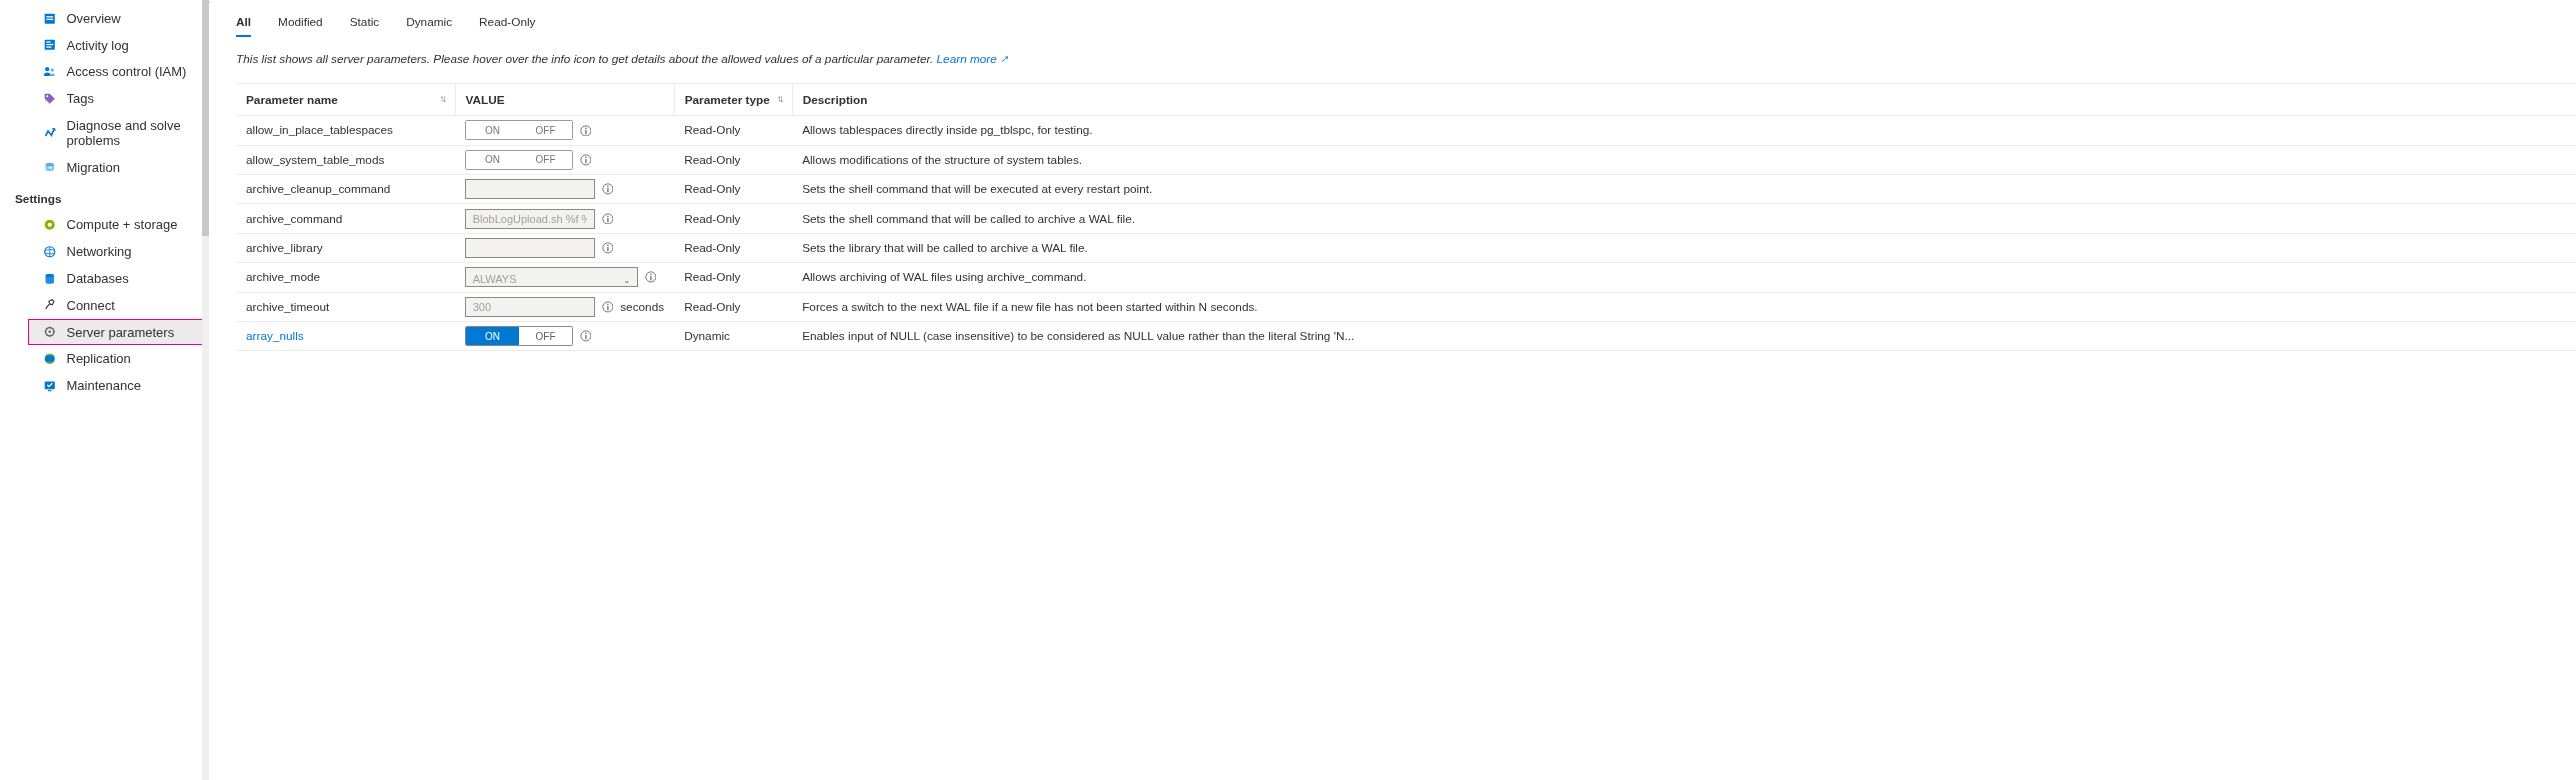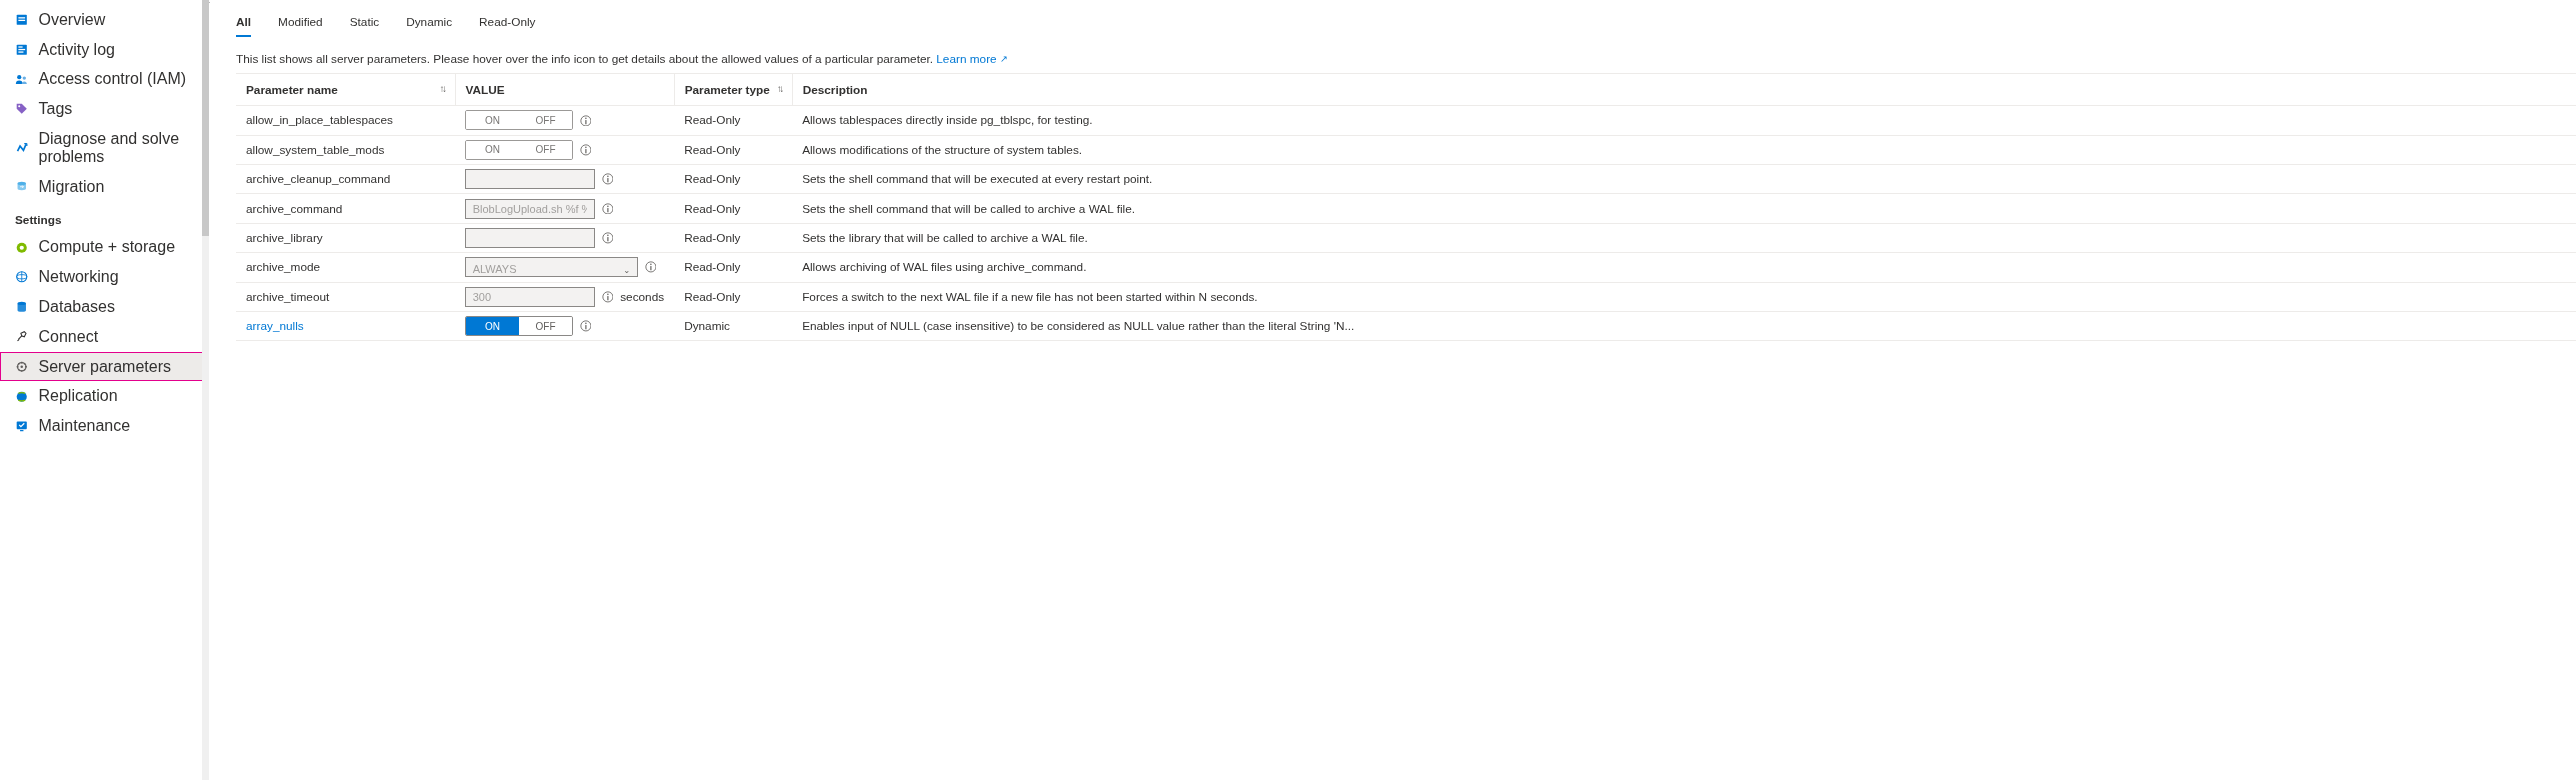--- a/index.html
+++ b/index.html
@@ -3,34 +3,34 @@
 <meta charset="utf-8">
 <style>
   * { box-sizing: border-box; margin: 0; padding: 0; }
   body { font-family: 'Segoe UI', Tahoma, sans-serif; font-size: 11.8px; color: #323130; background: #fff; display: flex; height: 780px; width: 2576px; overflow: hidden; }
   
   
   .sidebar { width: 209px; flex-shrink: 0; padding: 5px 0; position: relative; }
   .sidebar-scroll { position: absolute; right: 0; top: 0; bottom: 0; width: 6.7px; background: #f0f0f0; }
   .sidebar-thumb { position: absolute; right: 0; top: 0; width: 6.7px; height: 236px; background: #c8c8c8; }
   .sidebar-triangle { position: absolute; right: -0.8px; top: -1.7px; width: 0; height: 0; border-left: 4.2px solid transparent; border-right: 4.2px solid transparent; border-bottom: 5.9px solid #888; }
-  .nav-item { display: flex; align-items: center; gap: 10px; padding: 5.9px 8.4px 5.9px 15px; cursor: pointer; font-size: 16px; }
+  .nav-item { display: flex; align-items: center; gap: 10px; padding: 5.9px 8.4px 5.9px 15px; cursor: pointer; font-size: 13px; margin-left: 28px; }
   .nav-item.active { background: #edebe9; }
   .nav-item.highlighted { outline: 1.7px solid #e3008c; outline-offset: -1.7px; }
   .nav-icon { width: 13.5px; height: 13.5px; flex-shrink: 0; display: inline-flex; align-items: center; justify-content: center; }
   .nav-label { color: #323130; }
   .section-header { padding: 11.8px 15px 5px; font-weight: 600; font-size: 11.8px; }
   
   
   .main { flex: 1; padding: 8.4px 0 0 27px; overflow: hidden; }
   .tabs { display: flex; gap: 27px; border-bottom: none; margin-bottom: 15px; }
   .tab { padding: 6.7px 0 8.4px; cursor: pointer; color: #323130; font-size: 11.8px; position: relative; }
   .tab.active { font-weight: 600; }
   .tab.active::after { content: ''; position: absolute; left: 0; right: 0; bottom: 0; height: 2.5px; background: #0078d4; }
-  .description { font-size: 11.8px; color: #323130; margin-bottom: 7px; }
+  .description { font-size: 11.8px; color: #323130; margin-bottom: 17px; font-style: italic; }
   .description a { color: #0078d4; text-decoration: none; }
   .ext-icon { font-size: 9.3px; vertical-align: 0.8px; }
   
   
   .search-wrap { position: relative; margin-bottom: 0; }
   .search-input { width: 100%; border: 0.8px solid #8a8886; border-bottom: none; padding: 5.9px 8.4px 5.9px 29px; font-size: 11.8px; background: #fff; }
   .search-icon-pos { position: absolute; left: 8.4px; top: 50%; transform: translateY(-50%); color: #605e5c; }
   
   
   .param-table { width: 100%; border-collapse: collapse; }

